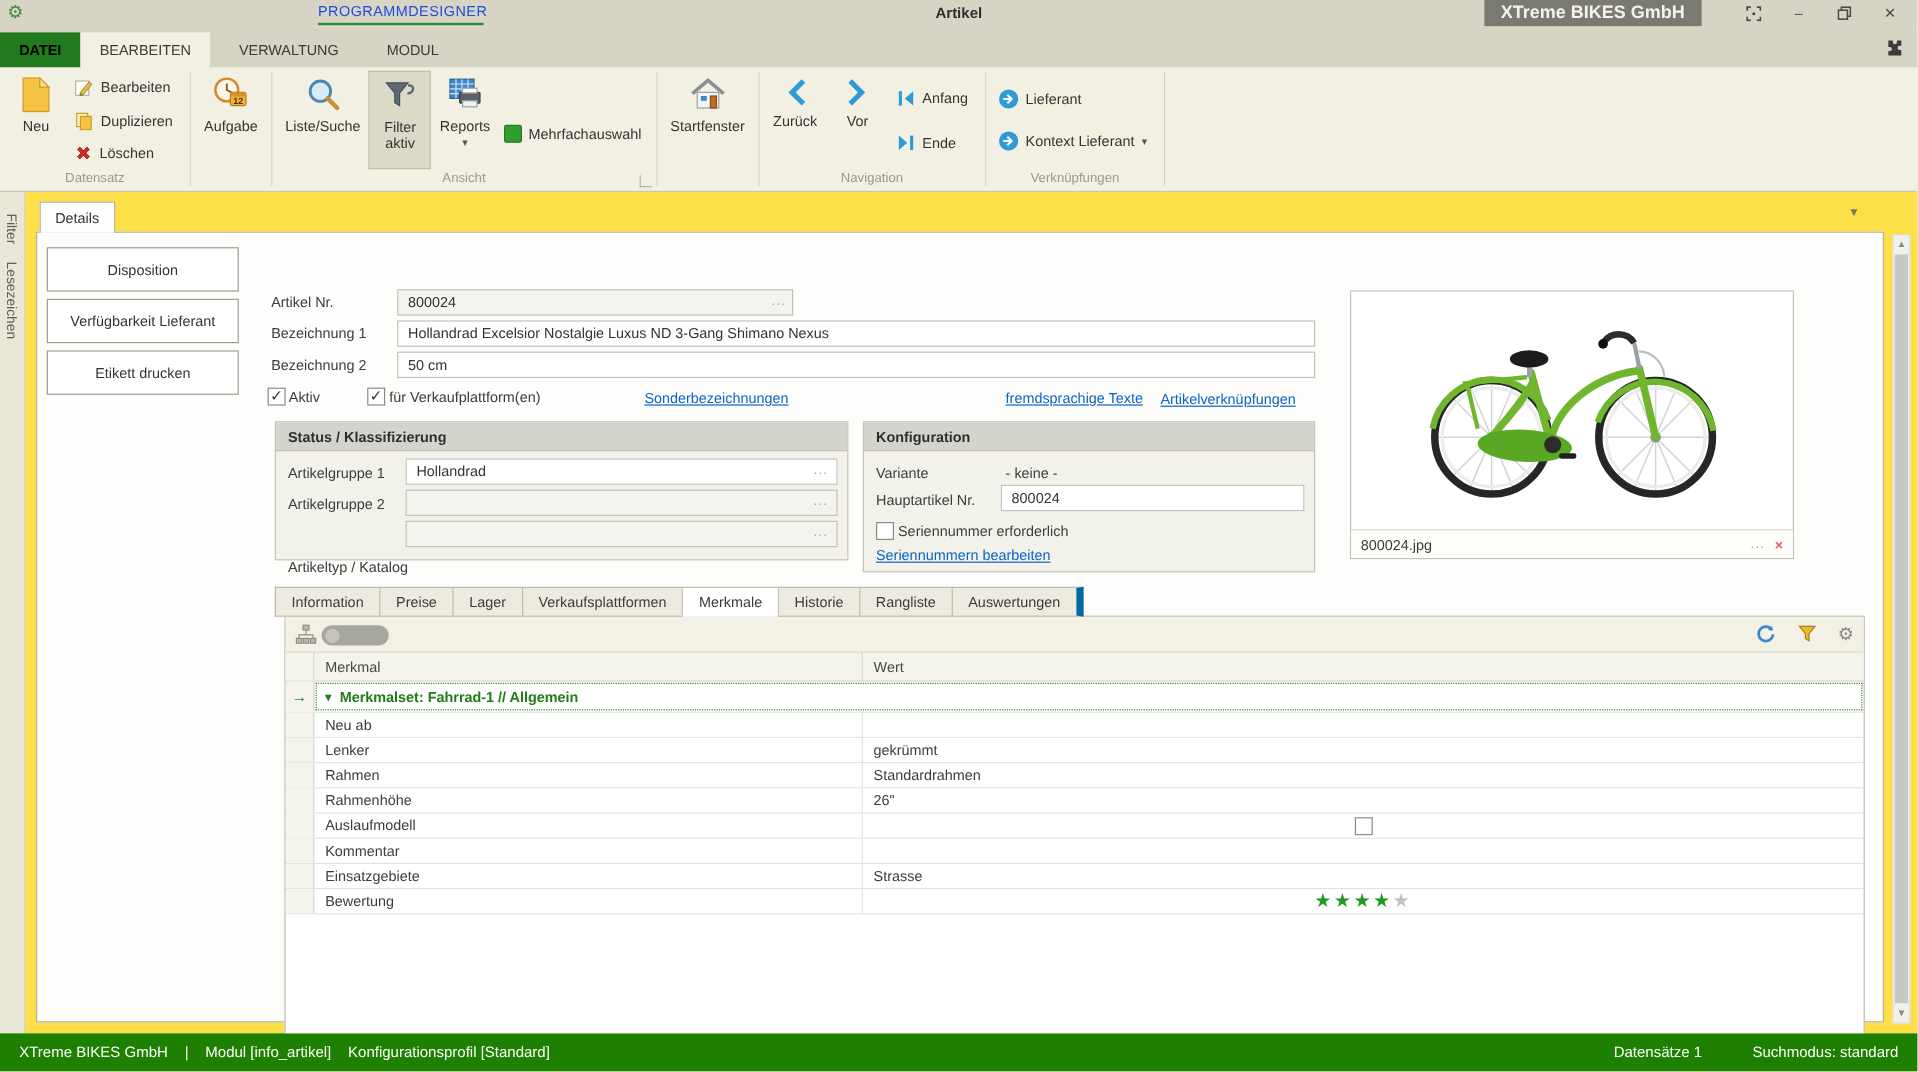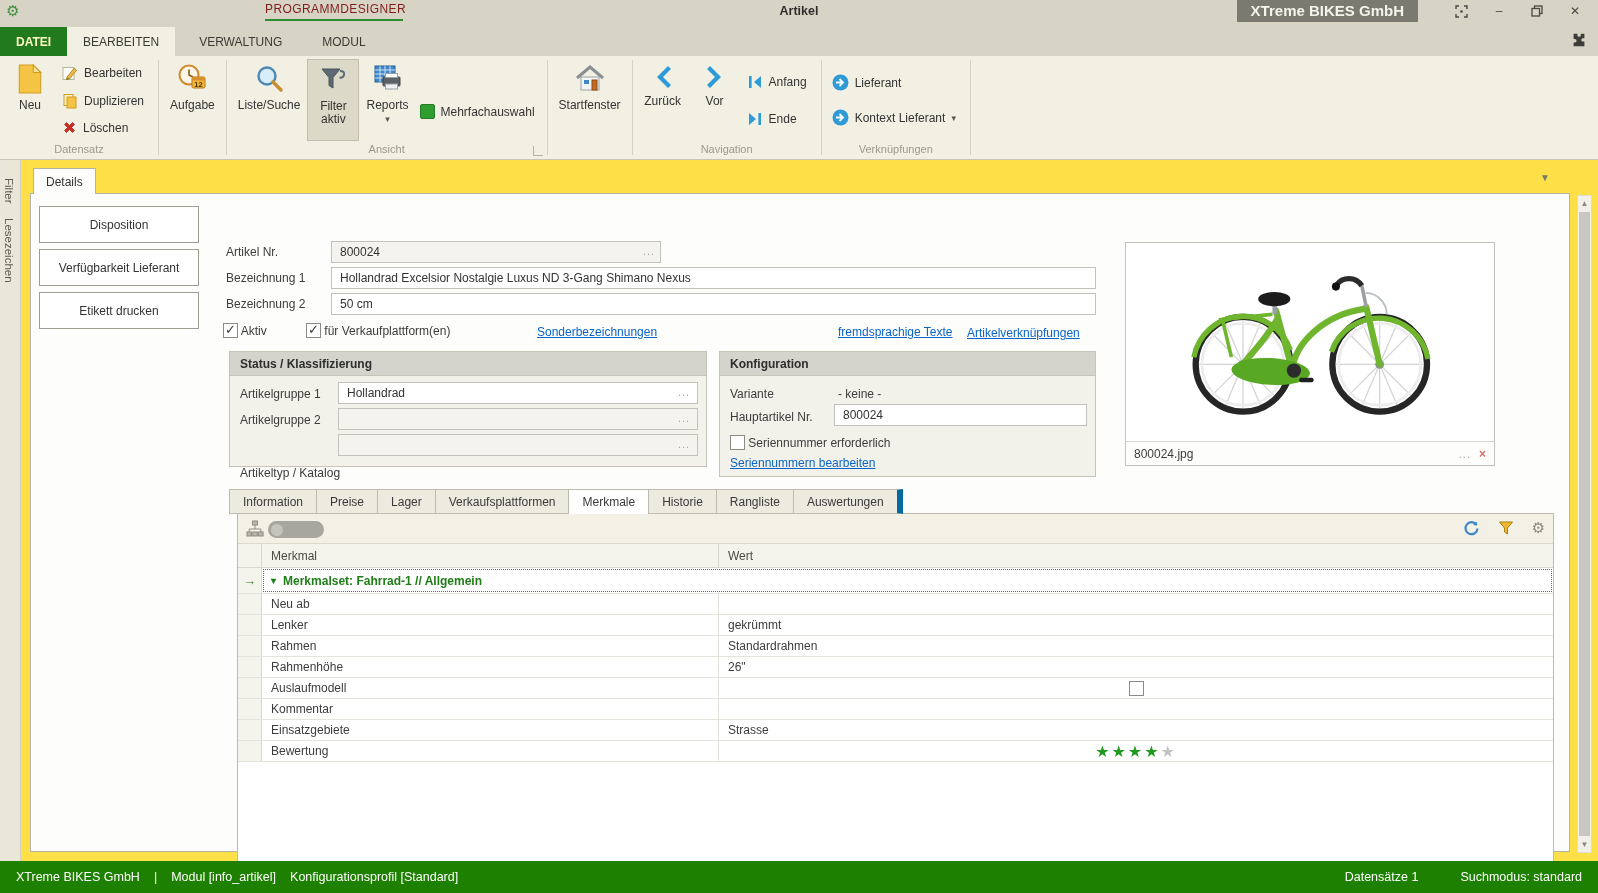--- a/index.html
+++ b/index.html
@@ -3,31 +3,31 @@
 <meta charset="utf-8">
 <style>
   * { margin:0; padding:0; box-sizing:border-box; }
   html,body { width:1598px; height:893px; }
   body { font-family:"Liberation Sans", sans-serif; font-size:12px; color:#333; background:#eceadc; overflow:hidden; }
   .app { position:relative; width:1598px; height:893px; display:flex; flex-direction:column; }
 
   
   .titlebar { height:22px; background:#d7d4c6; display:flex; align-items:center; position:relative; flex:none; }
   .gear-app { position:absolute; left:6px; top:1px; color:#3f8f3f; font-size:15px; line-height:20px; }
-  .designer-tab { position:absolute; left:265px; top:2px; width:138px; text-align:center; color:#7f1d1d; font-size:12px; letter-spacing:.4px; border-bottom:2px solid #2e8b2e; padding-bottom:3px; }
+  .designer-tab { position:absolute; left:265px; top:2px; width:138px; text-align:center; color:#1d4ed8; font-size:12px; letter-spacing:.4px; border-bottom:2px solid #2e8b2e; padding-bottom:3px; }
   .win-title { position:absolute; left:0; right:0; text-align:center; font-weight:bold; color:#2f2f2f; font-size:12.5px; }
   .company-badge { position:absolute; right:180px; top:0; height:22px; line-height:22px; padding:0 14px; background:#7b7a70; color:#f4f3ec; font-weight:bold; font-size:15px; }
   .winbtns { position:absolute; right:6px; top:0; height:22px; display:flex; align-items:center; gap:4px; }
   .winbtn { width:34px; height:20px; display:flex; align-items:center; justify-content:center; color:#4a4a44; font-size:12px; }
   .winbtn svg { display:block; }
 
   
   .tabrow { height:34px; background:#d7d4c6; display:flex; align-items:flex-end; position:relative; flex:none; }
   .menutab { height:29px; padding:0 16px; display:flex; align-items:center; font-size:12px; color:#3a3a34; }
-  .menutab.datei { background:#217a1d; color:#fef9c3; font-weight:bold; }
+  .menutab.datei { background:#217a1d; color:#000000; font-weight:bold; }
   .menutab.active { background:#f2f0e3; }
   .puzzle-slot { position:absolute; right:10px; bottom:4px; }
 
   
   .ribbon { height:104px; background:#f2f0e3; border-bottom:1px solid #c9c6b6; display:flex; flex:none; }
   .rgroup { display:flex; flex-direction:column; position:relative; }
   .rbody { flex:1; display:flex; align-items:stretch; padding:3px 4px 0 4px; }
   .rlabel { height:18px; line-height:16px; text-align:center; color:#9b998e; font-size:11px; }
   .rsep { width:1px; background:#d6d3c3; margin:4px 0; }
   .rbig { display:flex; flex-direction:column; align-items:center; justify-content:flex-start; padding:5px 7px 2px 7px; gap:5px; color:#333; text-align:center; min-width:52px; }

